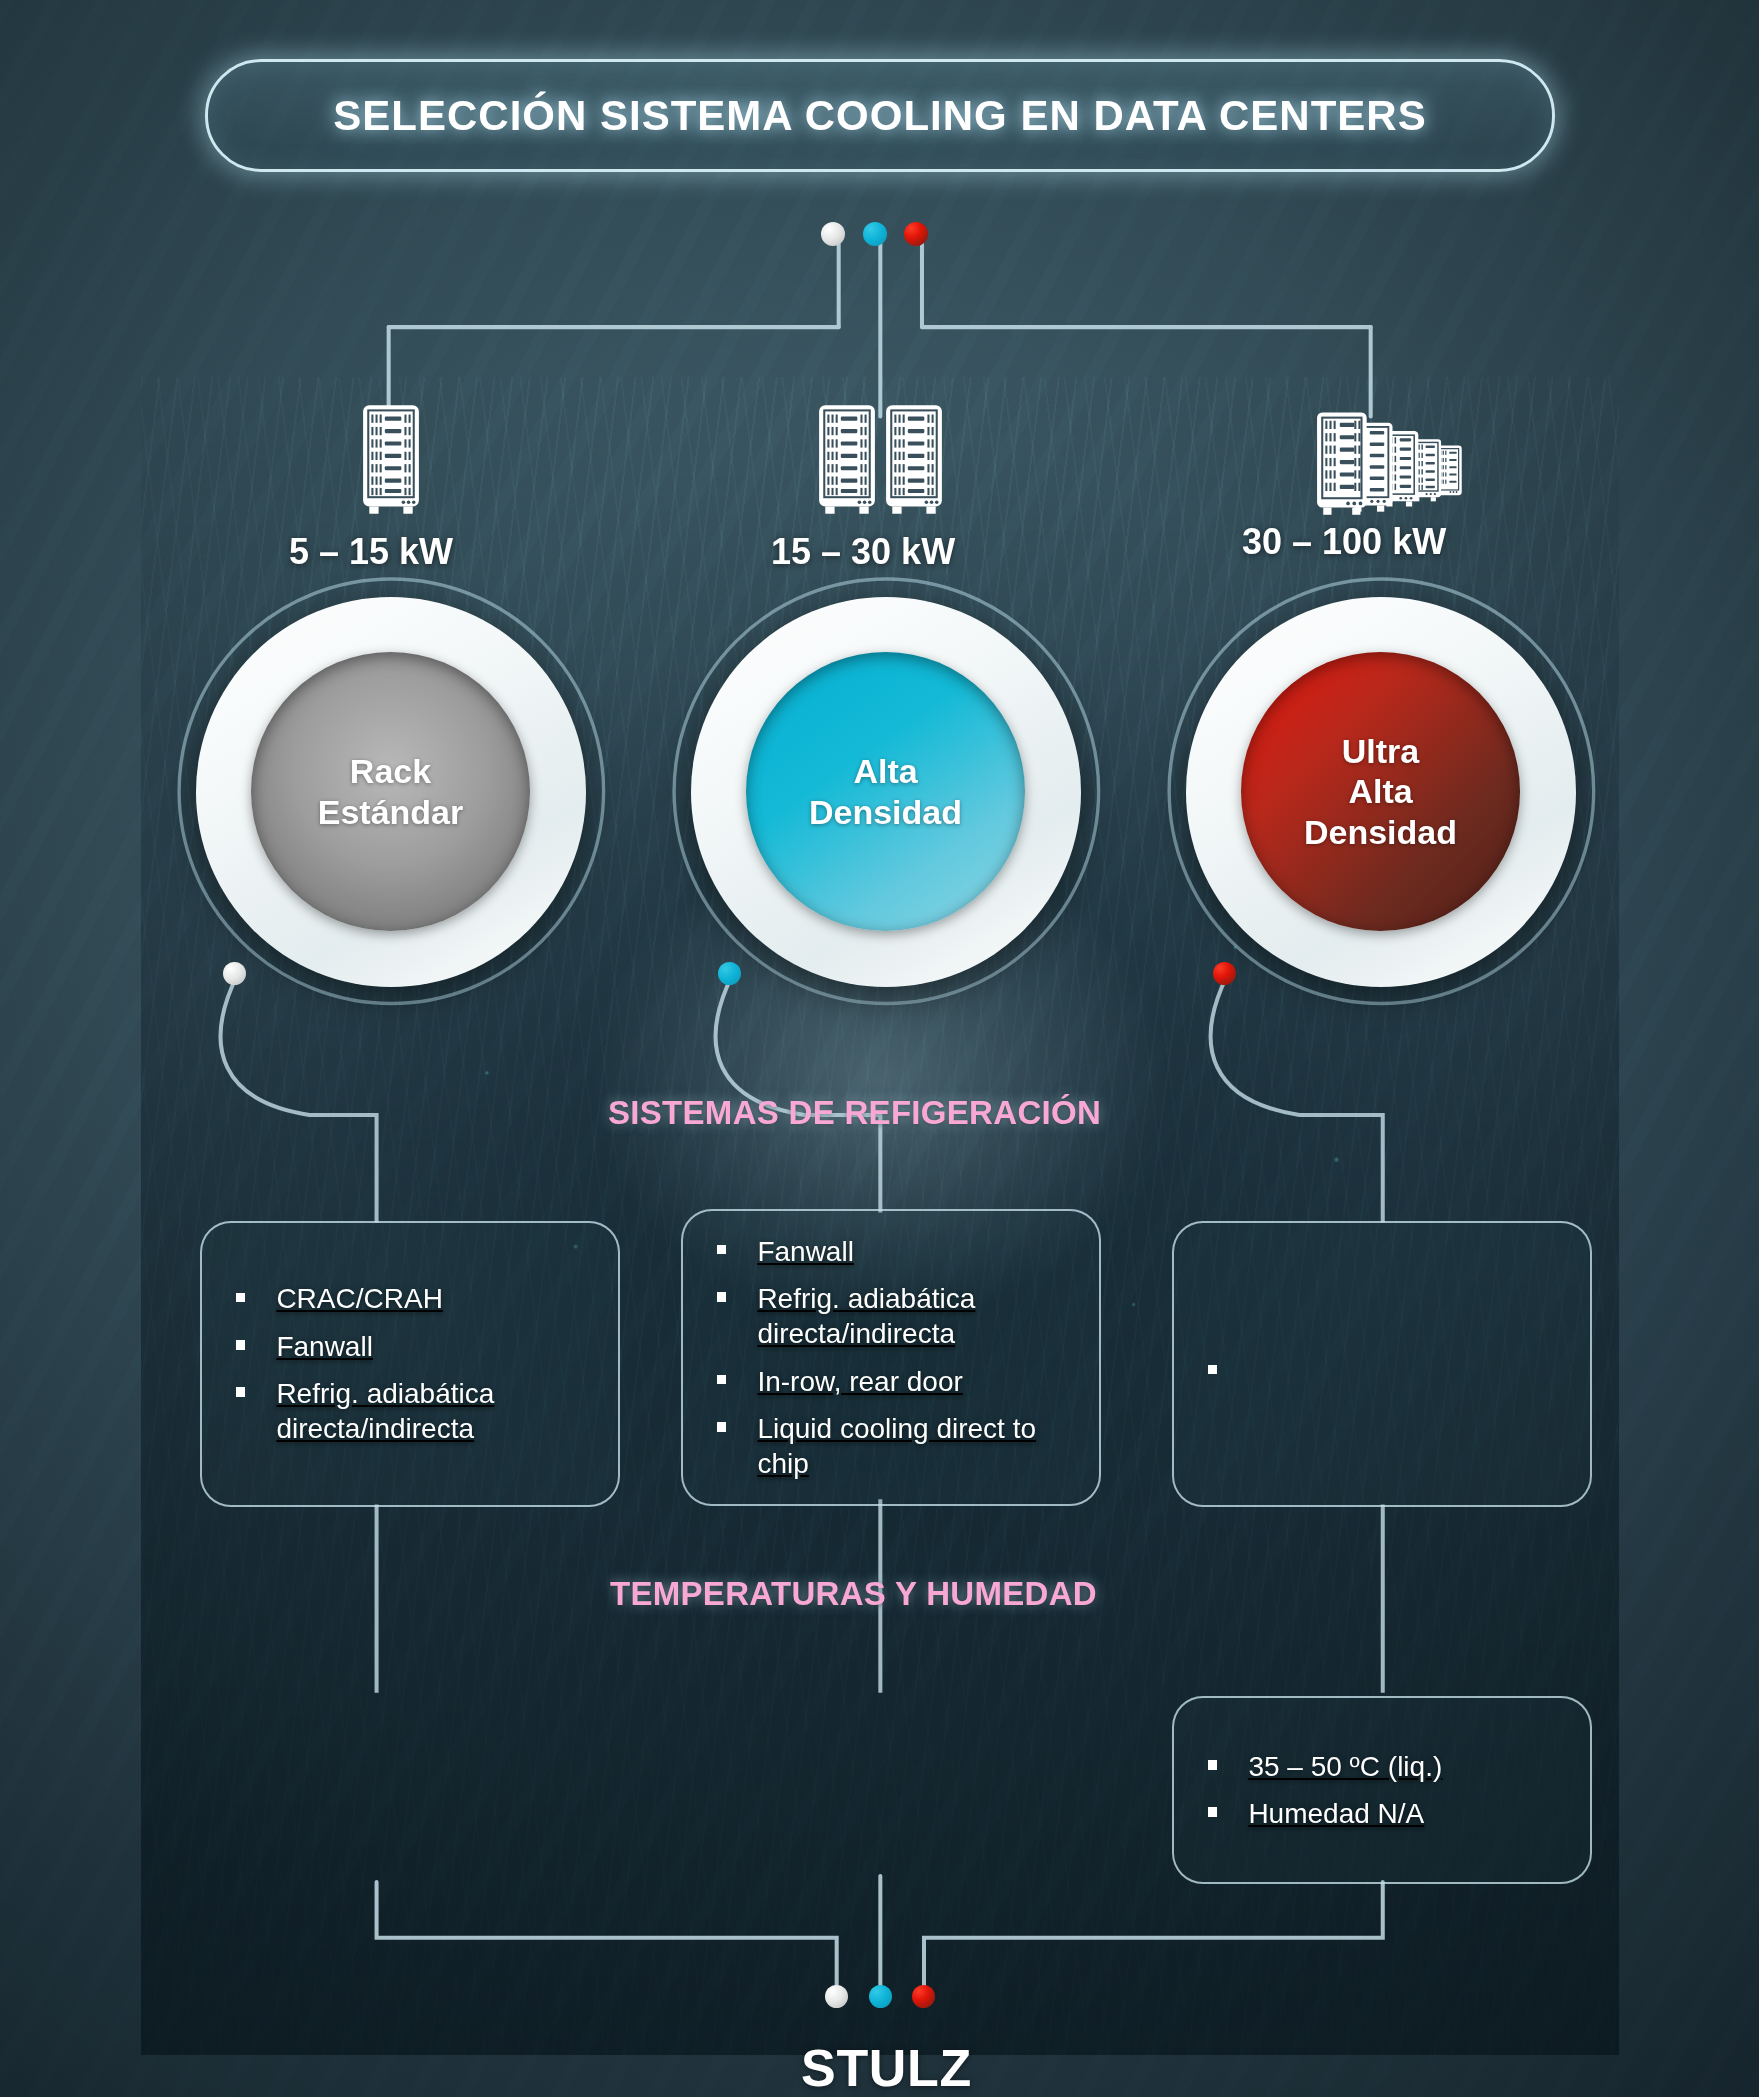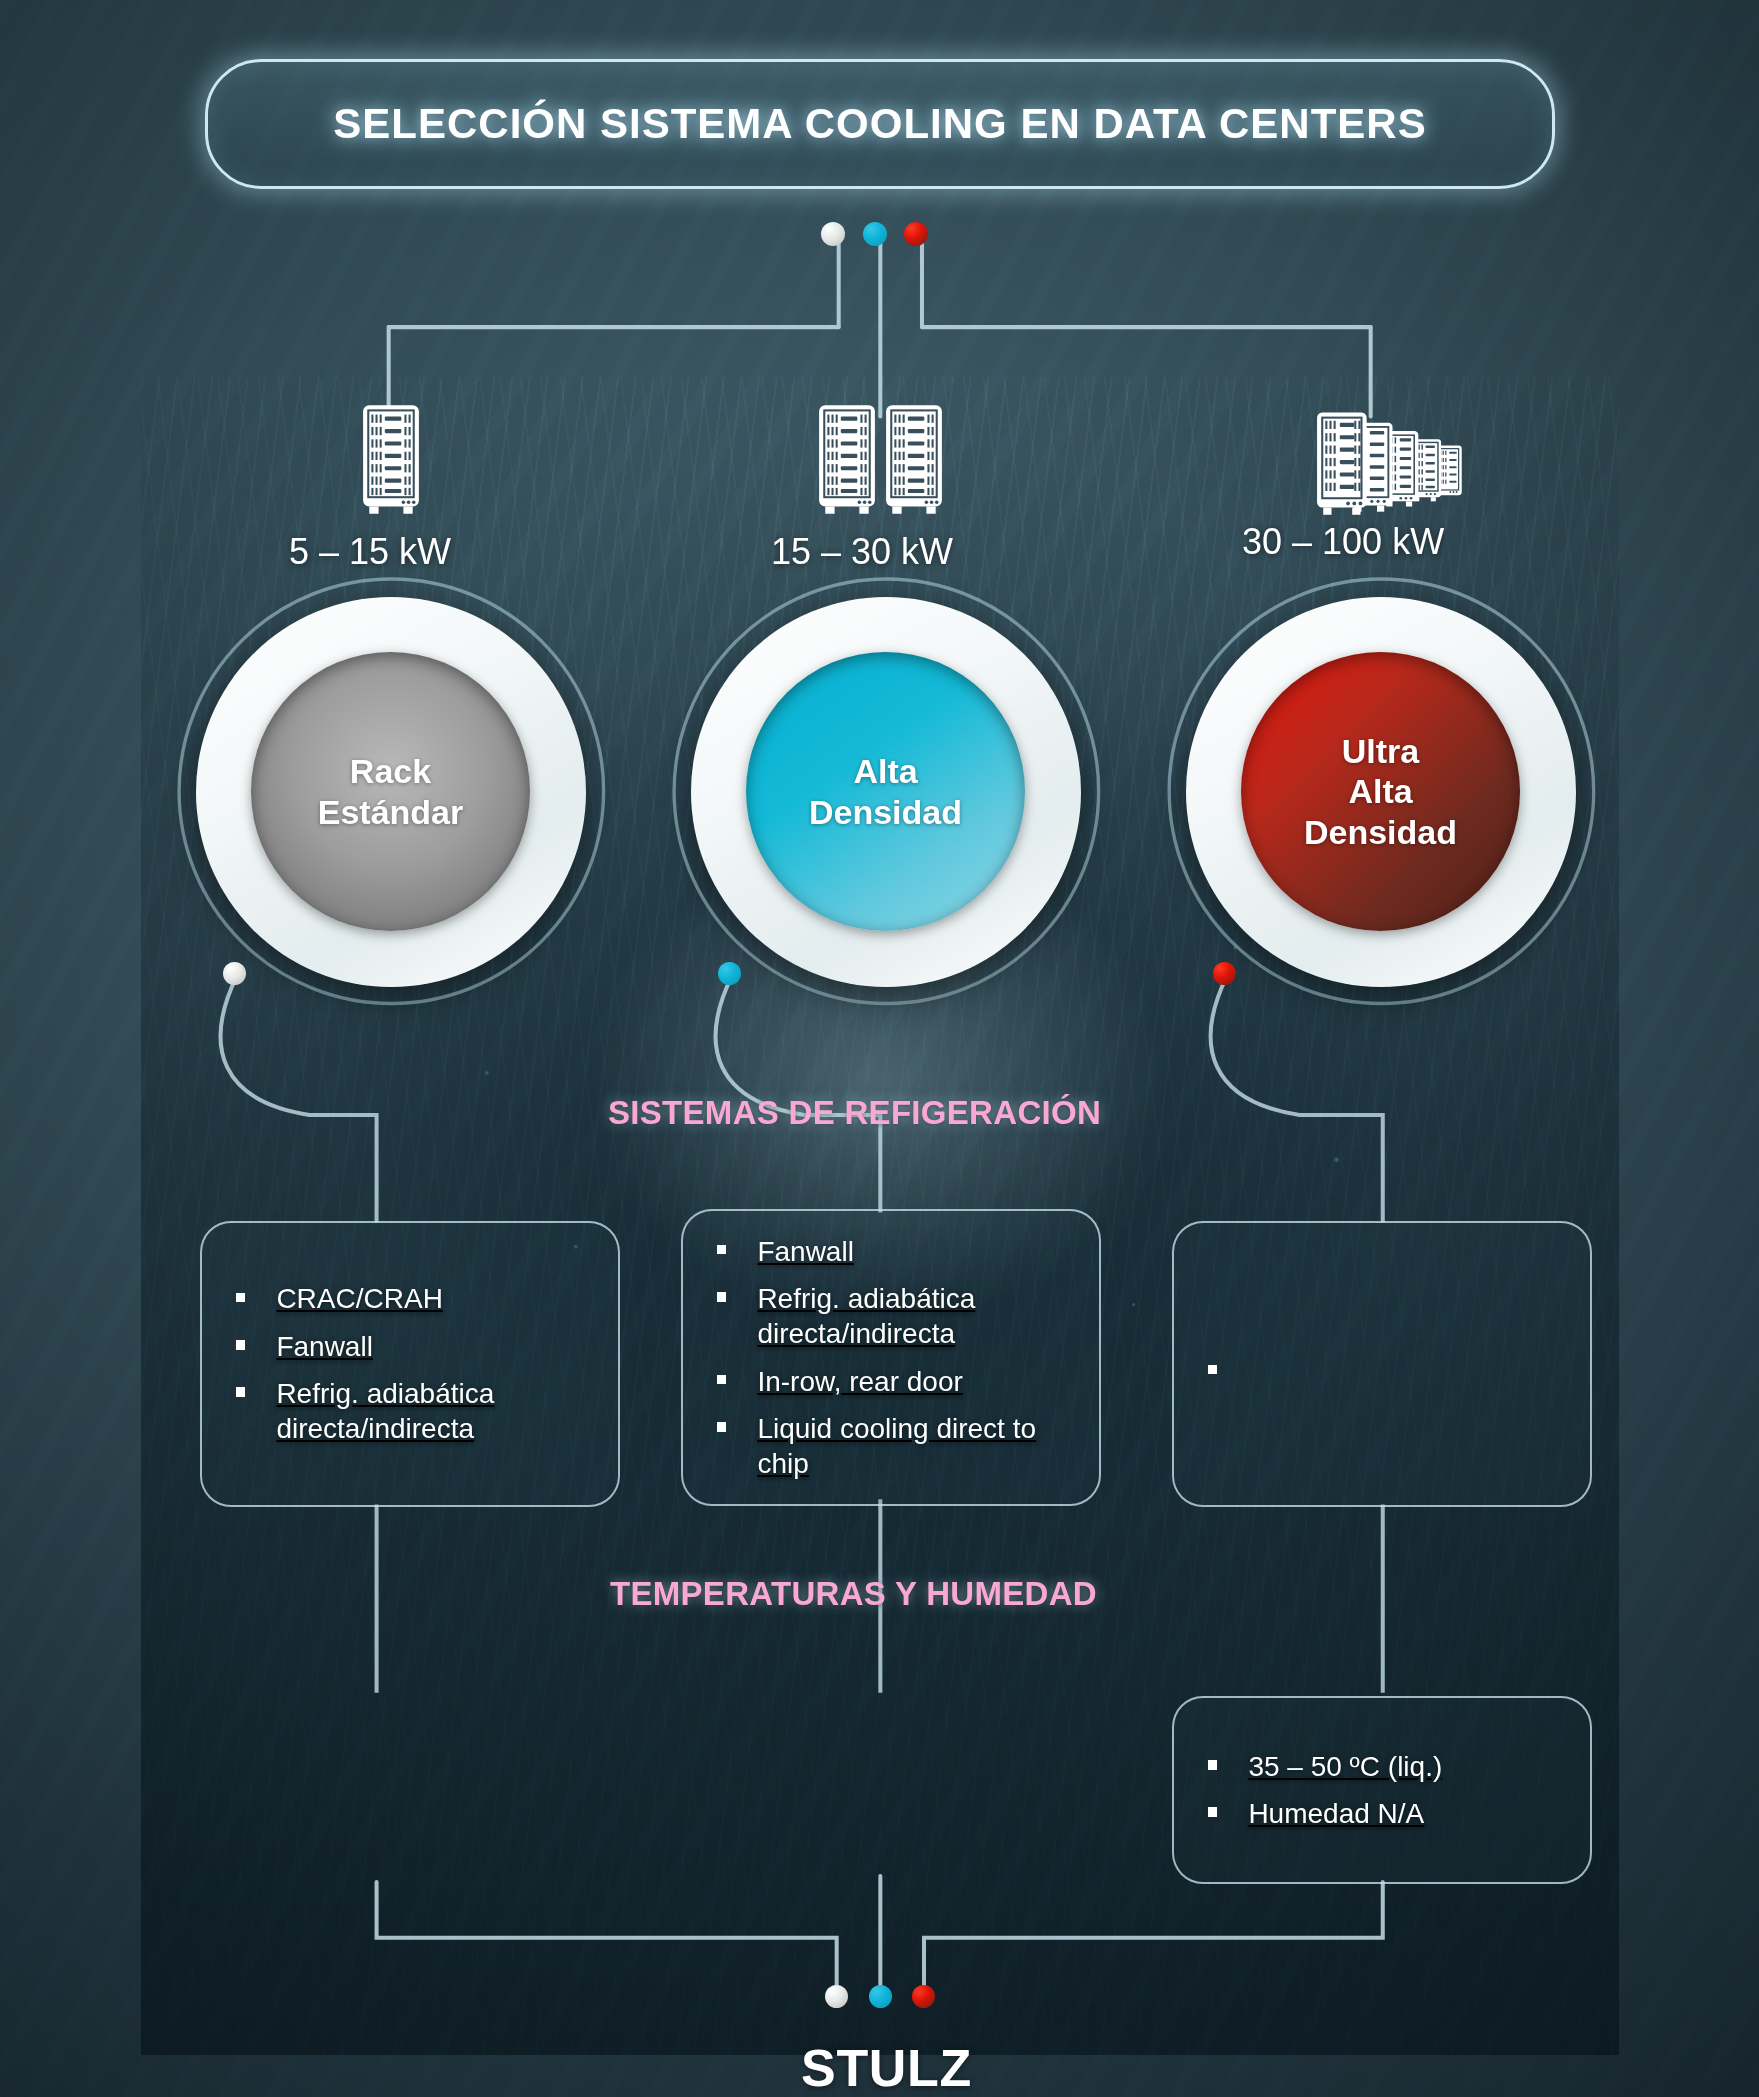--- a/index.html
+++ b/index.html
@@ -54,21 +54,21 @@
     opacity:.5;
   }
   .bg-vignette{
     position:absolute; inset:0;
     background:radial-gradient(ellipse 78% 68% at 50% 48%, rgba(0,0,0,0) 40%, rgba(5,14,19,.55) 100%);
   }
   svg.lines{ position:absolute; inset:0; width:1760px; height:2097px; overflow:visible; }
 
   
   .title-pill{
-    position:absolute; left:205px; top:59px; width:1350px; height:130px;
+    position:absolute; left:205px; top:59px; width:1350px; height:113px;
     border:3.4px solid #cfe8ef; border-radius:56px;
     box-shadow:0 0 23px 5.4px rgba(180,225,240,.38), inset 0 0 27px rgba(150,210,230,.15);
     display:flex; align-items:center; justify-content:center;
     background:linear-gradient(180deg, rgba(90,130,145,.30), rgba(40,70,82,.22));
   }
   .title-text{
     color:#ffffff; font-size:42px; font-weight:bold; letter-spacing:1px;
     text-shadow:0 0 15px rgba(185,230,245,.75), 0 0 31px rgba(150,210,235,.45);
     white-space:nowrap;
   }
@@ -77,21 +77,21 @@
   .dot{ position:absolute; border-radius:50%; }
   .dot.white { background:radial-gradient(circle at 32% 28%, #ffffff 0%, #e6e9e8 45%, #b9bcbb 100%); }
   .dot.cyan  { background:radial-gradient(circle at 32% 28%, #35c9e6 0%, #0fb4d8 45%, #0c94b4 100%); }
   .dot.red   { background:radial-gradient(circle at 30% 26%, #ff3b26 0%, #e01508 40%, #6e1d12 100%); }
 
   
   .rack-group{ position:absolute; display:flex; align-items:flex-end; }
 
   
   .kw-label{
-    position:absolute; color:#fff; font-size:36px; font-weight:normal; white-space:nowrap;
+    position:absolute; color:#fff; font-size:36px; font-weight:bold; white-space:nowrap;
     text-shadow:0 1.3px 6.7px rgba(0,0,0,.55);
   }
 
   
   .circle-wrap{ position:absolute; width:390px; height:390px; }
   .circle-ring{
     position:absolute; inset:0; border-radius:50%;
     background:linear-gradient(150deg,#ffffff 0%,#f4f8f9 35%,#e3ecee 70%,#ffffff 100%);
     box-shadow:0 9.4px 34px rgba(0,0,0,.45);
   }

